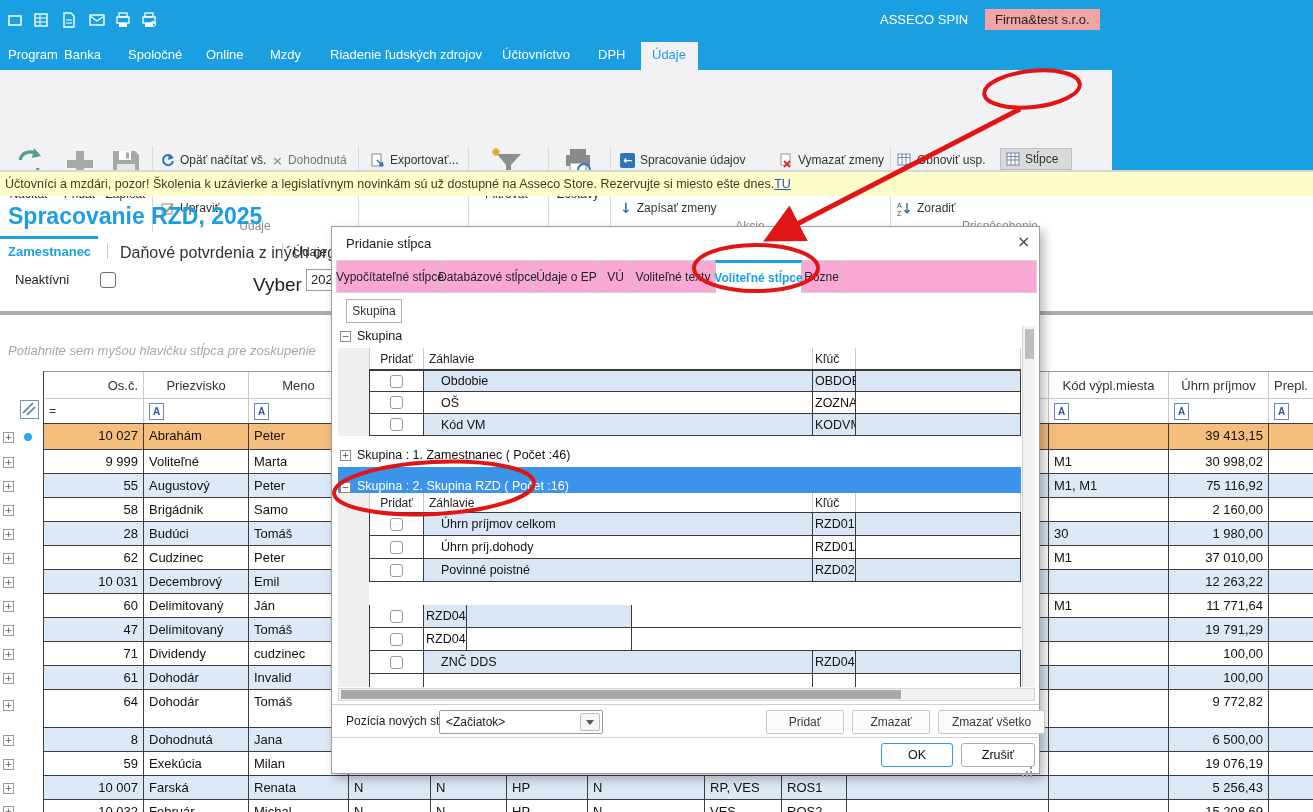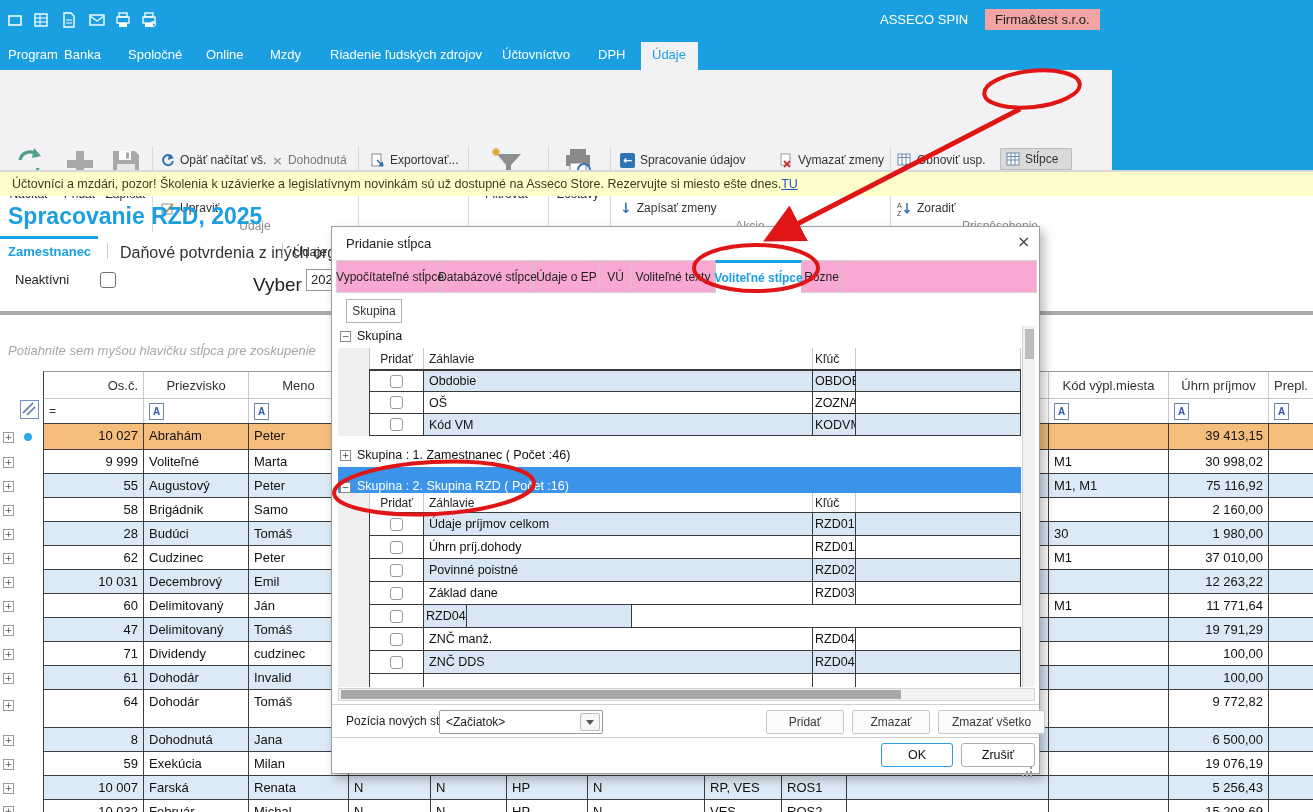--- a/index.html
+++ b/index.html
@@ -23,21 +23,21 @@
   .rbig .lbl{margin-top:2px}
   .ritem{position:absolute;display:flex;align-items:center;gap:5px;font-size:12px;color:#333;white-space:nowrap;height:20px}
   .rgrouplbl{position:absolute;top:149px;font-size:12px;color:#8a8a8a;text-align:center}
   .bluebox{display:inline-flex;width:15px;height:15px;background:#2E75B6;color:#fff;border-radius:2px;
     align-items:center;justify-content:center;font:bold 11px "DejaVu Sans",sans-serif}
   .glyph{font-family:"DejaVu Sans",sans-serif}
   .stlpcebtn{position:absolute;left:1000px;top:78px;width:72px;height:22px;background:#DADADA;border:1px solid #bdbdbd;
     display:flex;align-items:center;gap:5px;padding-left:5px;box-sizing:border-box;font-size:12px;color:#333}
   
   .notice{left:0;top:172px;width:1313px;height:24px;background:#FEFECB;font-size:12.5px;color:#3b3b1f;
-    display:flex;align-items:center;padding-left:12px;box-sizing:border-box}
+    display:flex;align-items:center;padding-left:5px;box-sizing:border-box}
   .notice a{color:#2255CC;text-decoration:underline;}
   
   .pagetitle{left:8px;top:203px;font-size:23px;font-weight:bold;color:#1B9FE0}
   .ptab-active-ind{left:0;top:236px;width:98px;height:3px;background:#1B9FE0}
   .ptab1{left:8px;top:244px;font-size:13px;font-weight:bold;color:#1B9FE0}
   .ptab2{left:120px;top:244px;font-size:16px;color:#333}
   .ptab3{left:293px;top:244px;font-size:13px;color:#333}
   .ptsep{position:absolute;top:243px;width:1px;height:16px;background:#C9C9C9}
   .chk{display:inline-block;width:14px;height:14px;border:1px solid #707070;border-radius:3px;background:#fff}
   .divider{left:0;top:311px;width:1313px;height:4px;background:#ABABAB}
@@ -77,21 +77,21 @@
     font-size:12px;display:flex;align-items:center;justify-content:center;color:#333}
   .grprow{position:absolute;left:6px;width:683px;height:20px;font-size:12.5px;color:#111;display:flex;align-items:center}
   .grprow .bx{position:relative;margin:0 6px 0 2px}
   .pm{display:inline-block;width:11px;height:11px;border:1px solid #8a8a8a;background:#fff;
     font:9px/9px "DejaVu Sans",sans-serif;text-align:center;color:#444}
   .gutter{position:absolute;left:6px;width:31px;background:#EFEFEF}
   .dth{position:absolute;left:37px;width:652px;height:22px;display:flex;font-size:12px;color:#222;background:#fff;
     border-bottom:1px solid #3a3a3a}
   .dth .hc{border-right:1px solid #C9C9C9;display:flex;align-items:center;padding:0 5px}
   .drow{position:absolute;left:37px;width:652px;display:flex;font-size:12.5px;color:#111;border-bottom:1px solid #3a3a3a}
-  .dc{border-right:1px solid #3a3a3a;display:flex;align-items:center;padding:0 5px;overflow:hidden;white-space:nowrap}
+  .dc{border-right:1px solid #3a3a3a;display:flex;align-items:center;padding:0 17px;overflow:hidden;white-space:nowrap}
   .dchk{width:55px;background:#fff;justify-content:center;border-left:1px solid #3a3a3a}
   .dzah{width:389px}.dkluc{width:43px;padding:0 2px}.drest{width:165px;border-right:1px solid #3a3a3a}
   .cb{display:inline-block;width:13px;height:13px;border:1px solid #9a9a9a;border-radius:3px;background:#fff}
   .selgrp{position:absolute;left:6px;width:683px;height:26px;background:#3B94E7;color:#fff;font-size:12.5px;
     display:flex;align-items:flex-end}
   .vscroll{position:absolute;left:690px;top:99px;width:13px;height:361px;background:#F2F2F2;border-left:1px solid #D0D0D0}
   .vthumb{position:absolute;left:2px;top:3px;width:9px;height:30px;background:#BDBDBD}
   .hscroll{position:absolute;left:6px;top:461px;width:697px;height:13px;background:#F2F2F2;border:1px solid #D5D5D5}
   .hthumb{position:absolute;left:2px;top:1px;width:560px;height:9px;background:#A8A8A8}
   .dfooter{position:absolute;left:0;top:477px;width:707px;height:34px;border-top:1px solid #CFCFCF;border-bottom:1px solid #CFCFCF;background:#fff}
@@ -625,60 +625,51 @@
     <div class="dth" style="top:266px;height:20px">
       <div class="hc" style="width:55px;justify-content:center;border-left:1px solid #C9C9C9">Pridať</div>
       <div class="hc" style="width:389px">Záhlavie</div>
       <div class="hc" style="width:43px;padding:0 2px">Kľúč</div>
       <div class="hc" style="width:165px;border-right:1px solid #C9C9C9"></div>
     </div>
     <div class="drow" style="top:286px;height:23px">
         <div class="dc dchk">
           <span class="cb"></span>
         </div>
-        <div class="dc dzah" style="background:#D9E7F5">Údaje príjmov celkom</div>
+        <div class="dc dzah" style="background:#D9E7F5">Úhrn príjmov celkom</div>
         <div class="dc dkluc" style="background:#D9E7F5">RZD01</div>
         <div class="dc drest" style="background:#D9E7F5"></div>
       </div>
     <div class="drow" style="top:309px;height:23px">
         <div class="dc dchk">
           <span class="cb"></span>
         </div>
         <div class="dc dzah">Úhrn príj.dohody</div>
         <div class="dc dkluc">RZD01A</div>
         <div class="dc drest"></div>
       </div>
     <div class="drow" style="top:332px;height:23px">
         <div class="dc dchk">
           <span class="cb"></span>
         </div>
         <div class="dc dzah" style="background:#D9E7F5">Povinné poistné</div>
         <div class="dc dkluc" style="background:#D9E7F5">RZD02</div>
         <div class="dc drest" style="background:#D9E7F5"></div>
       </div>
-    <div class="drow" style="top:355px;height:23px">
-        <div class="dc dchk">
-          <span class="cb"></span>
-        </div>
-        <div class="dc dzah">Základ dane</div>
-        <div class="dc dkluc">RZD03</div>
-        <div class="dc drest"></div>
-      </div>
     <div class="drow" style="top:378px;height:23px">
         <div class="dc dchk">
           <span class="cb"></span>
         </div>
         <div class="dc dkluc" style="background:#D9E7F5">RZD04A</div>
         <div class="dc drest" style="background:#D9E7F5"></div>
       </div>
     <div class="drow" style="top:401px;height:23px">
         <div class="dc dchk">
           <span class="cb"></span>
         </div>
-        <div class="dc dzah">ZNČ manž.</div>
         <div class="dc dkluc">RZD04B</div>
         <div class="dc drest"></div>
       </div>
     <div class="drow" style="top:424px;height:23px">
         <div class="dc dchk">
           <span class="cb"></span>
         </div>
         <div class="dc dzah" style="background:#D9E7F5">ZNČ DDS</div>
         <div class="dc dkluc" style="background:#D9E7F5">RZD04C</div>
         <div class="dc drest" style="background:#D9E7F5"></div>

